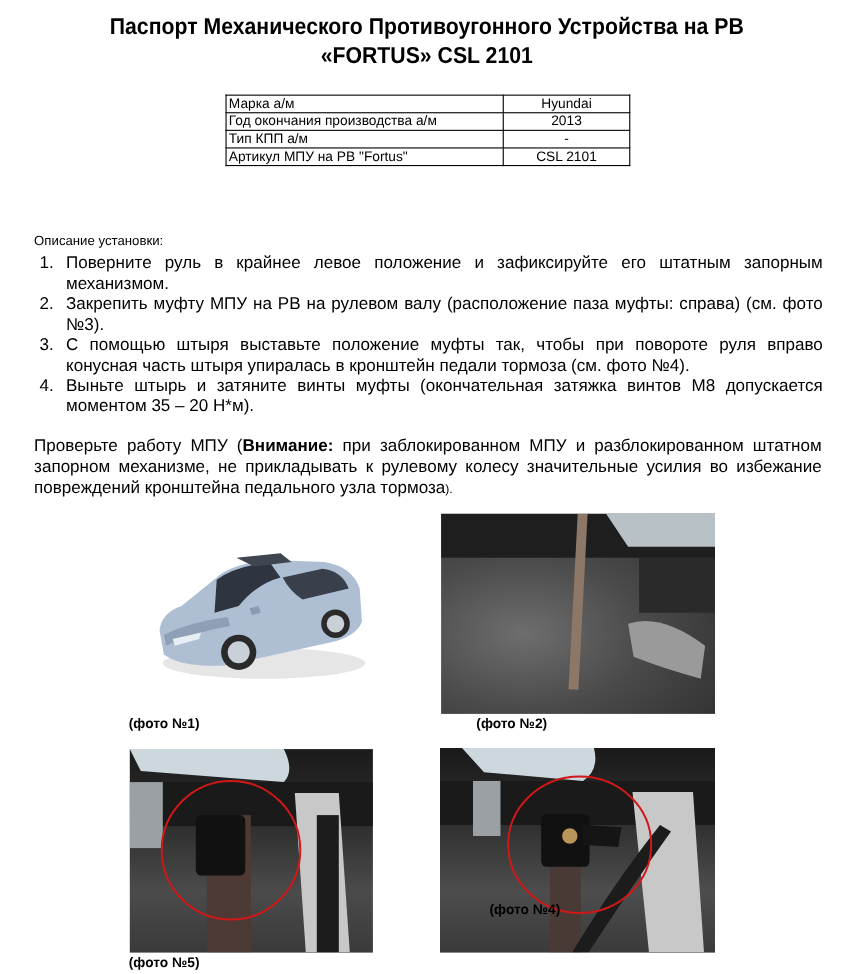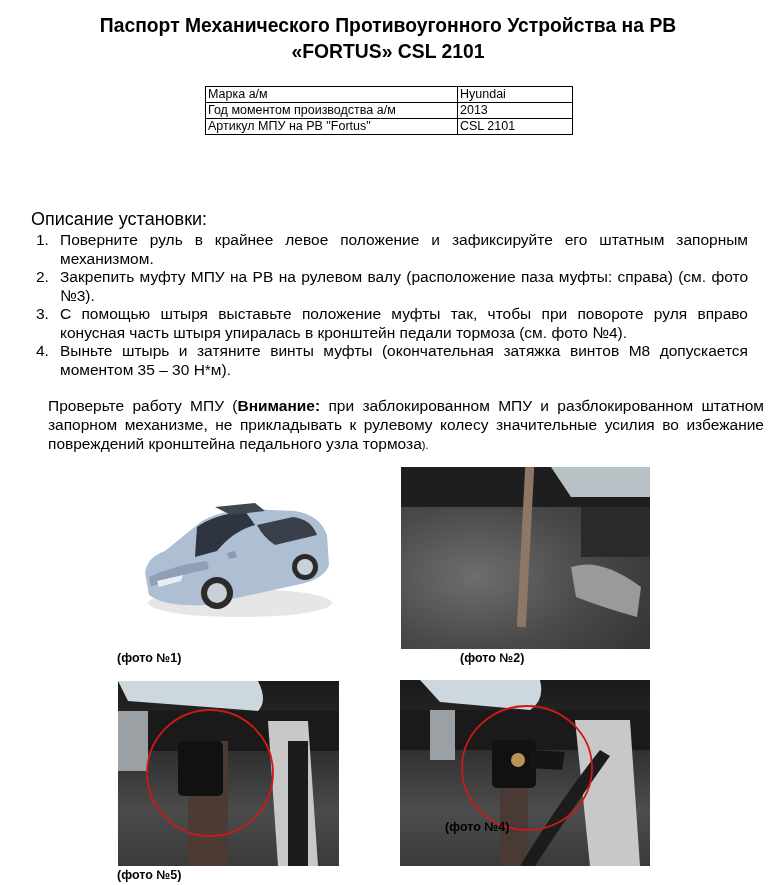--- a/index.html
+++ b/index.html
@@ -3,26 +3,26 @@
 <meta charset="utf-8">
 <style>
   html, body { margin:0; padding:0; background:#ffffff; }
   body { width:776px; height:885px; position:relative; overflow:hidden;
          font-family:"Liberation Sans", sans-serif; color:#000; }
   .title { position:absolute; left:0; top:12px; width:776px; text-align:center;
            font-weight:bold; font-size:21px; line-height:26px; transform:scaleX(0.92); transform-origin:center top; }
   .spec { position:absolute; left:205px; top:86px; border-collapse:collapse; font-size:12.5px; }
   .spec td { border:1.3px solid #000; padding:0 2px; height:15px; line-height:15px; white-space:nowrap; }
   .spec td.k { width:247px; }
-  .spec td.v { width:110px; text-align:left; }
-  .sec-head { position:absolute; left:31px; top:208px; font-size:18px; line-height:22px; }
+  .spec td.v { width:110px; text-align:center; }
+  .sec-head { position:absolute; left:31px; top:208px; font-size:12px; line-height:22px; }
   .steps { position:absolute; left:36px; top:231px; width:712px; margin:0; padding:0; list-style:none; font-size:15.5px; line-height:18.5px; }
   .steps li { position:relative; padding-left:24px; text-align:justify; }
   .steps .num { position:absolute; left:0; top:0; }
-  .para { position:absolute; left:48px; top:396px; width:716px; font-size:15.5px; line-height:19px; text-align:justify; }
+  .para { position:absolute; left:31px; top:396px; width:716px; font-size:15.5px; line-height:19px; text-align:justify; }
   .para .tail { font-size:11px; }
   .photo { position:absolute; overflow:hidden; }
   .cap { position:absolute; font-weight:bold; font-size:12.5px; }
   
   .p1 { left:135px; top:495px; width:200px; height:130px; background:#fff; }
   
   .p2 { left:401px; top:467px; width:249px; height:182px;
         background:radial-gradient(ellipse at 30% 60%, #6e6e6e 0%, #4a4a4a 45%, #2b2b2b 100%); }
   .p3 { left:118px; top:681px; width:221px; height:185px;
         background:linear-gradient(180deg,#1b1b1b 0%, #2c2c2c 35%, #4b4b4b 70%, #3a3a3a 100%); }
@@ -37,37 +37,41 @@
   <div>«FORTUS» CSL 2101</div>
 </div>
 
 <table class="spec">
   <tbody>
       <tr>
         <td class="k">Марка а/м</td>
         <td class="v">Hyundai</td>
       </tr>
   <tr>
-        <td class="k">Год моментом производства а/м</td>
+        <td class="k">Год окончания производства а/м</td>
         <td class="v">2013</td>
+      </tr>
+  <tr>
+        <td class="k">Тип КПП а/м</td>
+        <td class="v">-</td>
       </tr>
   <tr>
         <td class="k">Артикул  МПУ  на РВ "Fortus"</td>
         <td class="v">CSL 2101</td>
       </tr>
 </tbody>
   </table>
 
 <div class="sec-head">Описание установки:</div>
 
 <ol class="steps">
   <li><span class="num">1.</span><span>Поверните руль в крайнее левое положение и зафиксируйте его штатным запорным механизмом.</span></li>
   <li><span class="num">2.</span><span>Закрепить муфту МПУ на РВ на рулевом валу (расположение паза муфты: справа) (см. фото №3).</span></li>
   <li><span class="num">3.</span><span>С помощью штыря выставьте положение муфты так, чтобы при повороте руля вправо конусная часть штыря упиралась в кронштейн педали тормоза (см. фото №4).</span></li>
-  <li><span class="num">4.</span><span>Выньте штырь и затяните винты муфты (окончательная затяжка винтов М8 допускается моментом 35 – 30 Н*м).</span></li>
+  <li><span class="num">4.</span><span>Выньте штырь и затяните винты муфты (окончательная затяжка винтов М8 допускается моментом 35 – 20 Н*м).</span></li>
 </ol>
 
 <div class="para">
   <span>Проверьте работу МПУ (</span><b>Внимание:</b><span> при заблокированном МПУ и разблокированном штатном запорном механизме, не прикладывать к рулевому колесу значительные усилия во избежание повреждений кронштейна педального узла тормоза</span><span class="tail">).</span>
 </div>
 
 <div class="photo p1">
   <svg width="200" height="130" viewBox="0 0 200 130">
     <ellipse cx="105" cy="108" rx="92" ry="14" fill="#e6e6e6"></ellipse>
     <path d="M10 78 Q12 62 30 56 L62 30 Q75 18 110 14 L160 16 Q185 20 192 40 L194 70 Q190 82 170 88 L70 110 Q30 112 14 100 Z" fill="#aebfd4"></path>
@@ -87,21 +91,21 @@
 
 <div class="photo p2">
   <svg width="249" height="182" viewBox="0 0 249 182">
     <rect x="0" y="0" width="249" height="40" fill="#1e1e1e"></rect>
     <path d="M150 0 L249 0 L249 30 L170 30 Z" fill="#b8c2c6"></path>
     <rect x="120" y="0" width="9" height="160" fill="#8d7766" transform="rotate(3 124 80)"></rect>
     <path d="M170 100 Q200 90 240 120 L236 150 Q200 140 175 130 Z" fill="#9a9a9a"></path>
     <rect x="180" y="40" width="69" height="50" fill="#2a2a2a"></rect>
   </svg>
 </div>
-<div class="cap" style="left:460px; top:651px;">(фото №2)</div>
+<div class="cap" style="left:433px; top:651px;">(фото №2)</div>
 
 <div class="photo p3">
   <svg width="221" height="185" viewBox="0 0 221 185">
     <path d="M0 0 L140 0 Q150 20 140 30 L10 20 Z" fill="#cdd8de"></path>
     <rect x="0" y="30" width="221" height="40" fill="#1a1a1a"></rect>
     <rect x="0" y="30" width="30" height="60" fill="#9aa0a4"></rect>
     <rect x="70" y="60" width="40" height="125" fill="#4e3a34"></rect>
     <rect x="60" y="60" width="45" height="55" rx="5" fill="#111"></rect>
     <path d="M150 40 L190 40 L200 185 L160 185 Z" fill="#c8c8c8"></path>
     <rect x="170" y="60" width="20" height="125" fill="#1c1c1c"></rect>

